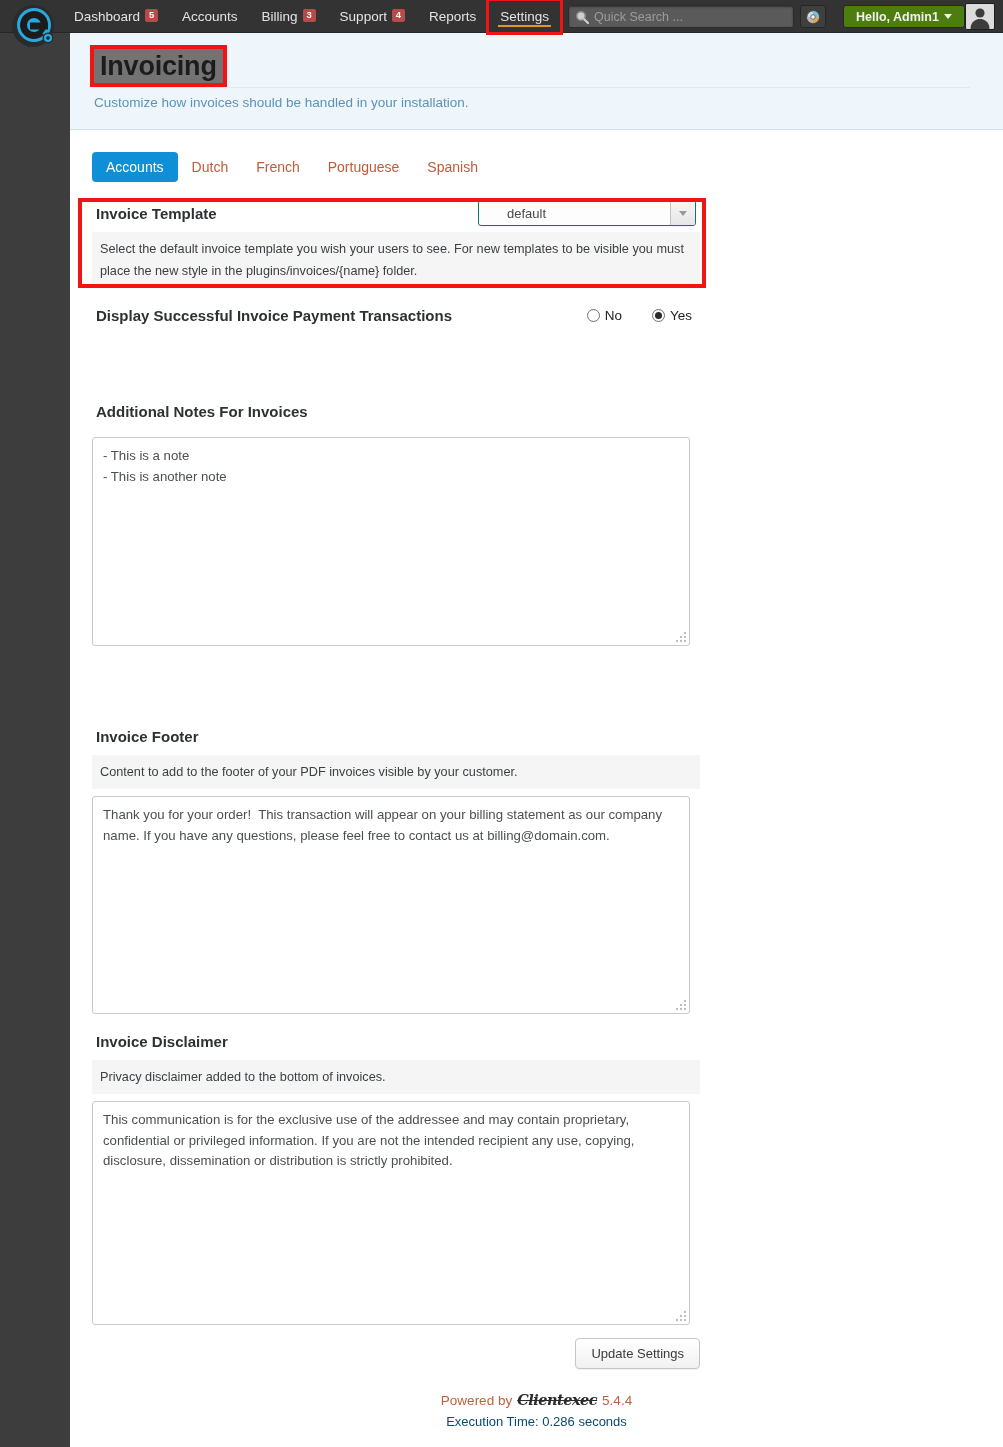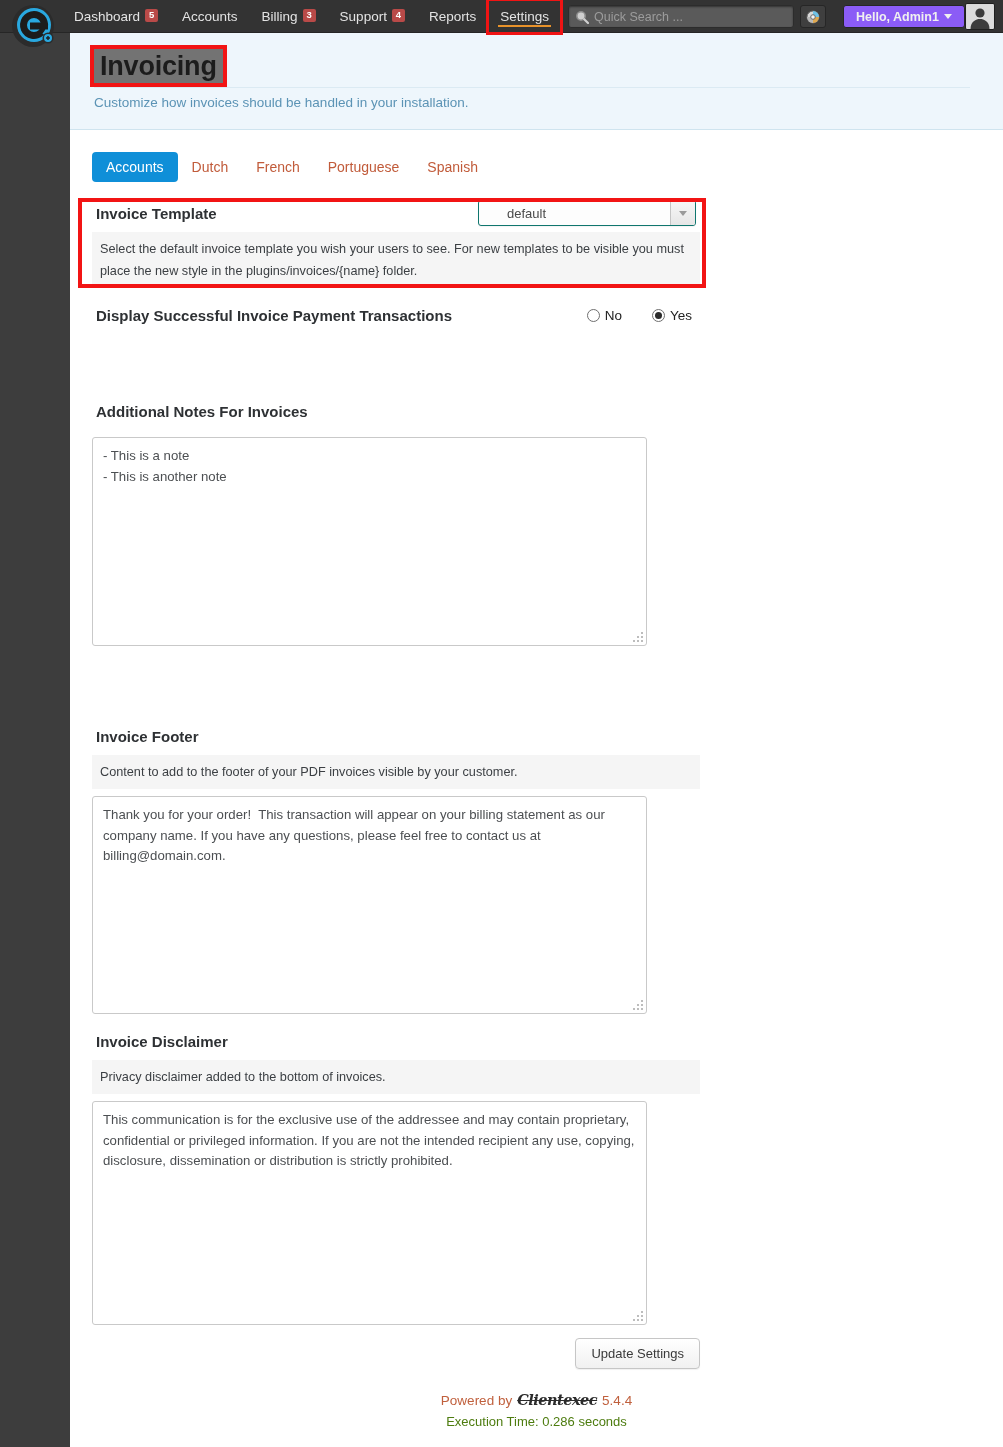--- a/index.html
+++ b/index.html
@@ -84,21 +84,21 @@
     position: absolute; left: 800px; top: 5px;
     width: 26px; height: 23px;
     background: #3f3f3f; border: 1px solid #262626; border-radius: 3px;
     display: flex; align-items: center; justify-content: center;
     cursor: pointer;
   }
 
   .user-btn {
     position: absolute; left: 843px; top: 5px;
     height: 23px; padding: 0 12px;
-    background: #8b5cf6; border: 1px solid #262626; border-radius: 3px;
+    background: #4d7c0f; border: 1px solid #262626; border-radius: 3px;
     color: #f0f0f0; font-size: 12.5px; font-weight: bold;
     display: flex; align-items: center; gap: 5px;
     cursor: pointer; white-space: nowrap;
   }
   .caret-down {
     width: 0; height: 0;
     border-left: 4px solid transparent;
     border-right: 4px solid transparent;
     border-top: 5px solid #f0f0f0;
   }
@@ -204,21 +204,21 @@
     width: 13px; height: 13px; border-radius: 50%;
     border: 1px solid #6f6f6f; background: #fff;
     display: flex; align-items: center; justify-content: center;
   }
   .radio-dot.checked::after {
     content: ""; width: 7px; height: 7px; border-radius: 50%; background: #2b2b2b;
   }
 
   .textarea-box {
     position: relative;
-    width: 555px;
+    width: 598px;
     background: #ffffff;
     border: 1px solid #c9c9c9;
     border-radius: 3px;
     margin-top: 7px;
     padding: 8px 10px;
     font-size: 13.2px; line-height: 20.5px; color: #4c4f52;
     overflow: hidden;
   }
   .textarea-box .ta-line { white-space: pre-wrap; }
   .resize-grip {
@@ -254,21 +254,21 @@
   .brand {
     font-family: "DejaVu Serif", serif;
     font-style: italic; font-weight: bold;
     color: #2b2b2b; font-size: 14.5px;
     letter-spacing: -0.5px;
     text-decoration: line-through;
     text-decoration-thickness: 1px;
   }
   .exec-time {
     position: absolute; left: 0; right: 0; top: 1284px;
-    text-align: center; font-size: 13px; color: #4d7c0f;
+    text-align: center; font-size: 13px; color: #0c4a6e;
   }
 </style>
 </head>
 <body>
 
 <div id="app">
 
   <div class="left-rail"></div>
 
   <div class="navbar">

